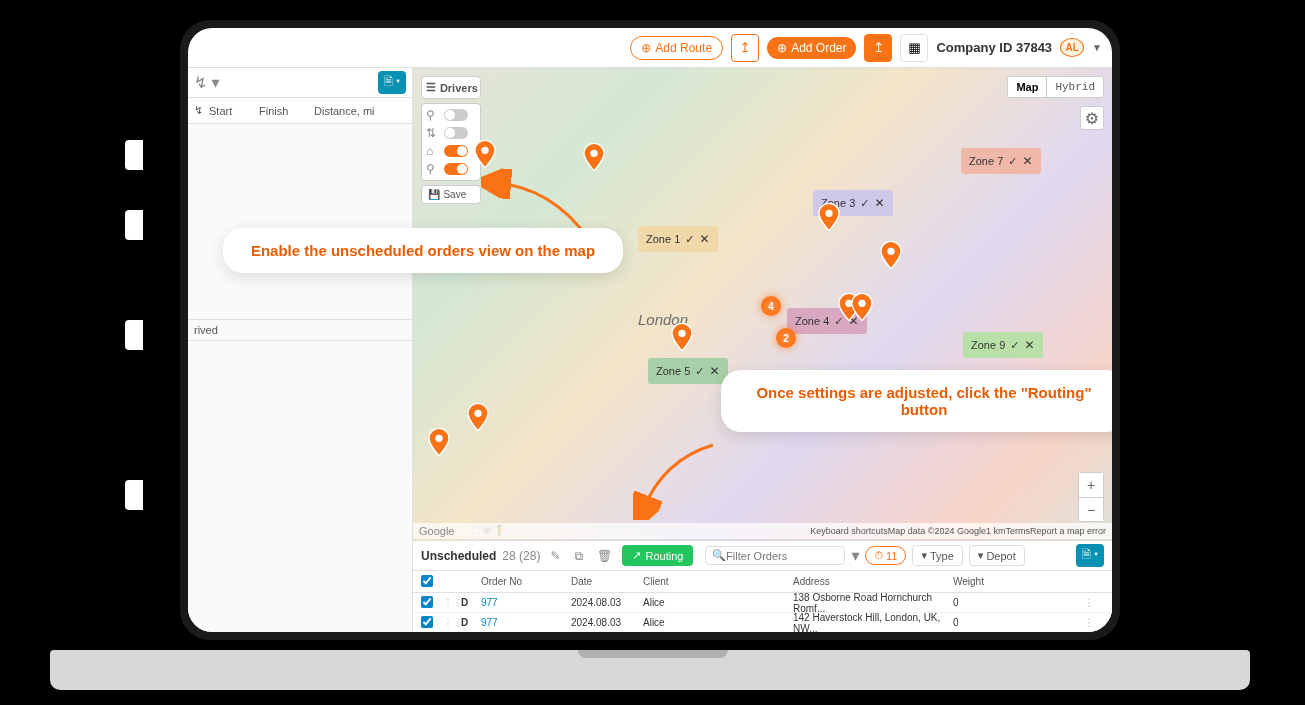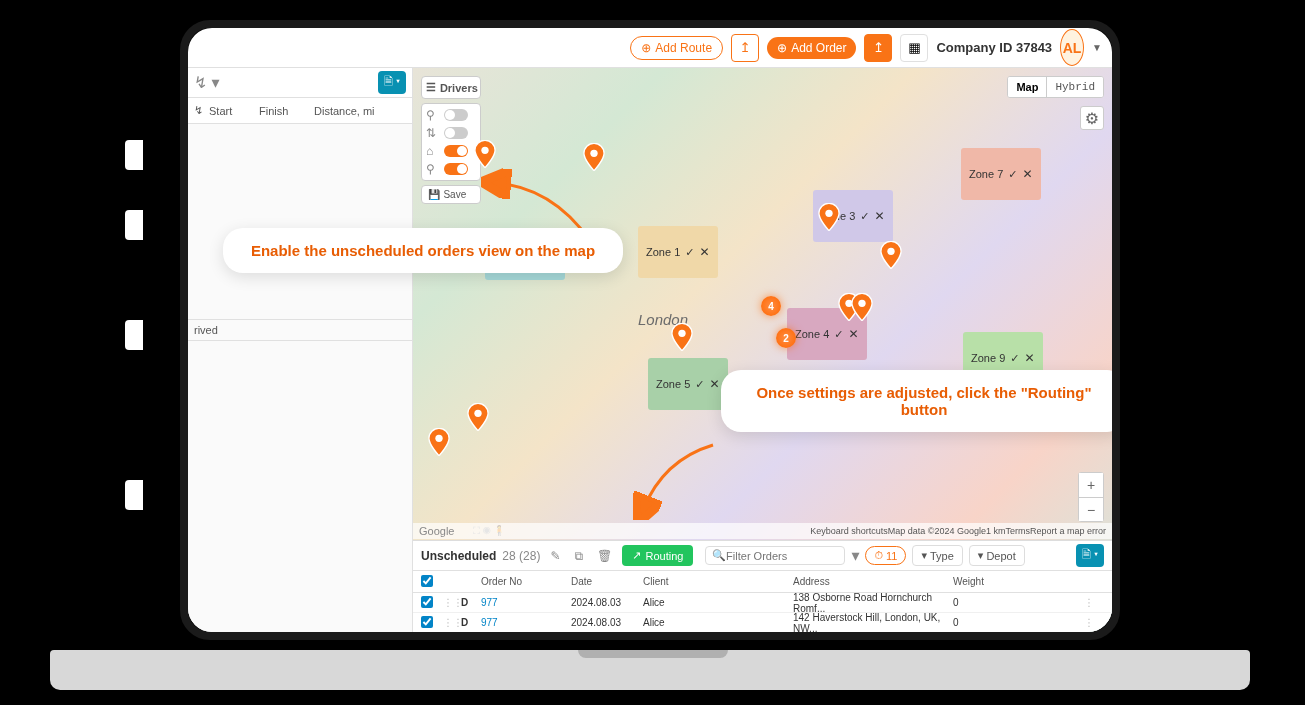--- a/index.html
+++ b/index.html
@@ -12,21 +12,21 @@
 
 .screen { position: absolute; left: 0; top: 0; width: 100%; height: 100%; background: #fff; border-radius: 24px; overflow: hidden; }
 
 
 .header { height: 40px; display: flex; align-items: center; justify-content: flex-end; padding: 0 10px; gap: 8px; border-bottom: 1px solid #e0e0e0; }
 .btn-outline-orange { border: 1px solid #f97316; color: #f97316; background: #fff; border-radius: 16px; padding: 4px 10px; font-size: 12px; display: flex; align-items: center; gap: 4px; cursor: pointer; }
 .btn-orange { background: #f97316; color: #fff; border: none; border-radius: 16px; padding: 4px 10px; font-size: 12px; display: flex; align-items: center; gap: 4px; cursor: pointer; }
 .icon-btn { background: #fff; border: 1px solid #e0e0e0; border-radius: 4px; width: 28px; height: 28px; display: flex; align-items: center; justify-content: center; cursor: pointer; }
 .icon-btn-orange-border { border: 1px solid #f97316; color: #f97316; }
 .company-id { font-size: 13px; font-weight: 600; color: #333; }
-.avatar { width: 24px; height: 37px; border-radius: 50%; background: #fff3e0; border: 1px solid #f97316; color: #f97316; font-size: 14px; font-weight: 600; display: flex; align-items: center; justify-content: center; }
+.avatar { width: 24px; height: 19px; border-radius: 50%; background: #fff3e0; border: 1px solid #f97316; color: #f97316; font-size: 10px; font-weight: 600; display: flex; align-items: center; justify-content: center; }
 .chevron-down { color: #666; font-size: 10px; }
 
 
 .main { display: flex; height: calc(100% - 40px); }
 .left-panel { width: 225px; border-right: 1px solid #e0e0e0; display: flex; flex-direction: column; }
 .left-sub-header { height: 30px; display: flex; align-items: center; padding: 0 6px; gap: 4px; border-bottom: 1px solid #e0e0e0; }
 .filter-icon { color: #888; }
 .dropdown-blue { background: #0891b2; color: #fff; border: none; border-radius: 4px; padding: 2px 6px; font-size: 11px; display: flex; align-items: center; gap: 2px; cursor: pointer; margin-left: auto; }
 .left-col-headers { height: 26px; display: flex; align-items: center; padding: 0 6px; font-size: 11px; color: #555; border-bottom: 1px solid #e0e0e0; }
 .col-start { width: 50px; }
@@ -54,21 +54,21 @@
 .map-type-toggle { position: absolute; top: 8px; right: 8px; display: flex; background: #fff; border: 1px solid #ccc; border-radius: 3px; overflow: hidden; }
 .map-type-btn { padding: 4px 8px; font-size: 11px; border: none; background: #fff; cursor: pointer; color: #555; }
 .map-type-btn.active { font-weight: 600; color: #000; }
 .map-type-btn + .map-type-btn { border-left: 1px solid #ccc; font-family: Liberation Mono, monospace; }
 .map-gear { position: absolute; top: 38px; right: 8px; background: #fff; border: 1px solid #ccc; border-radius: 3px; width: 24px; height: 24px; display: flex; align-items: center; justify-content: center; cursor: pointer; color: #666; }
 
 .map-zoom { position: absolute; bottom: 110px; right: 8px; display: flex; flex-direction: column; background: #fff; border: 1px solid #ccc; border-radius: 3px; }
 .map-zoom button { width: 24px; height: 24px; border: none; background: #fff; font-size: 14px; cursor: pointer; color: #666; }
 .map-zoom button + button { border-top: 1px solid #ccc; }
 
-.zone-badge { position: absolute; padding: 19px 8px; font-size: 11px; border-radius: 3px; display: flex; align-items: center; gap: 5px; color: #333; }
+.zone-badge { position: absolute; padding: 6px 8px; font-size: 11px; border-radius: 3px; display: flex; align-items: center; gap: 5px; color: #333; }
 .zone-badge .check { font-size: 11px; }
 .zone-badge .x { font-size: 12px; cursor: pointer; }
 
 .pin { position: absolute; width: 22px; height: 28px; }
 .pin svg { width: 100%; height: 100%; }
 
 .orange-bubble { position: absolute; width: 20px; height: 20px; background: radial-gradient(circle, #ff8c42 0%, #ff6600 100%); border-radius: 50%; display: flex; align-items: center; justify-content: center; color: #fff; font-size: 10px; font-weight: 600; box-shadow: 0 0 8px rgba(255,102,0,0.6); }
 
 .annotation { position: absolute; background: #fff; border-radius: 20px; padding: 14px 22px; box-shadow: 0 4px 16px rgba(0,0,0,0.12); color: #e85d04; font-size: 15px; font-weight: 700; text-align: center; }
 .annotation.ann1 { left: 35px; top: 200px; width: 400px; }

